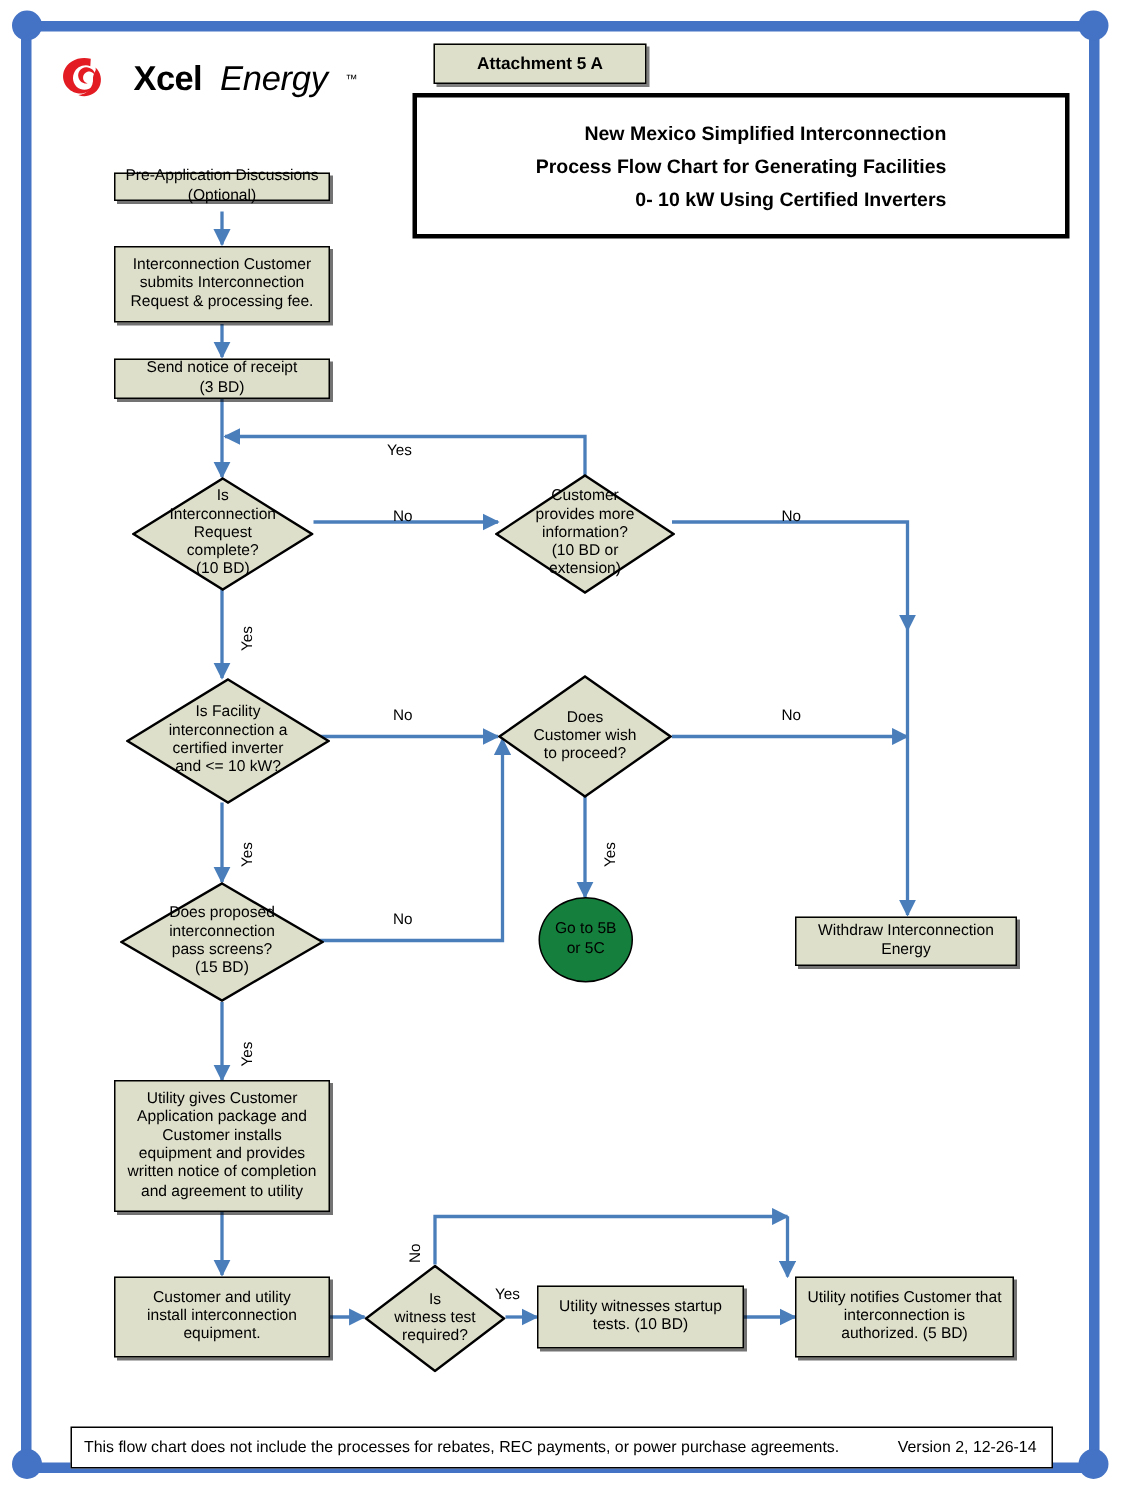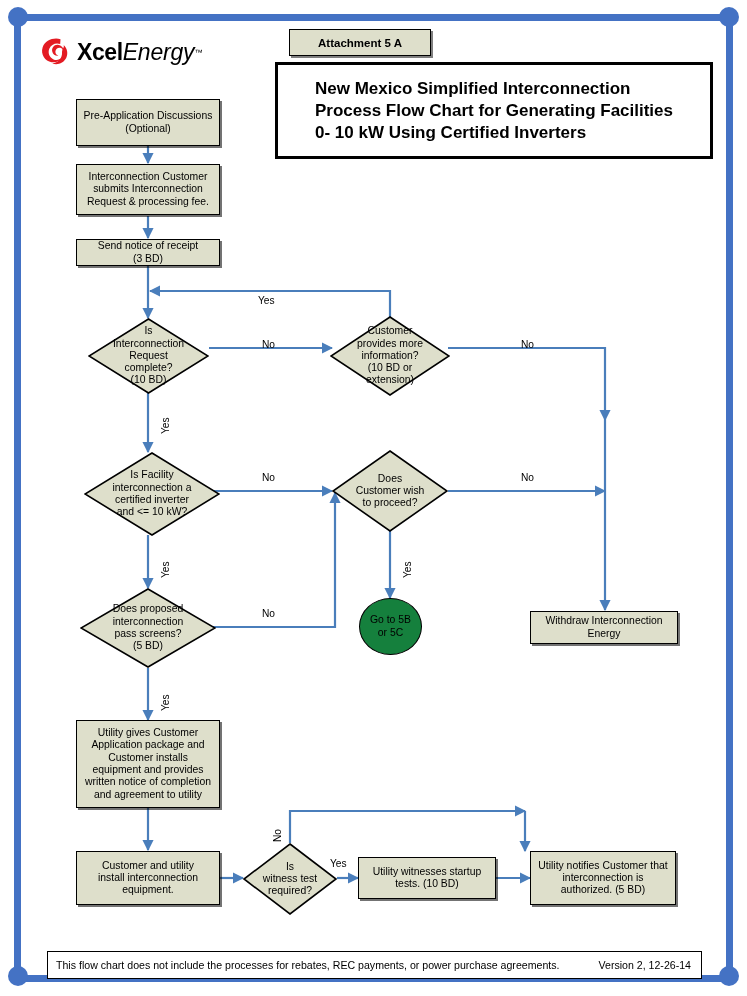--- a/index.html
+++ b/index.html
@@ -25,21 +25,21 @@
   .frame-dot {
     position: absolute; width: 20px; height: 20px;
     background: #4472C4; border-radius: 50%;
   }
   .dot-tl { left: 8px;   top: 7px; }
   .dot-tr { left: 719px; top: 7px; }
   .dot-bl { left: 8px;   top: 966px; }
   .dot-br { left: 719px; top: 966px; }
 
   
-  #logo { position: absolute; left: 40px; top: 36px; display: flex; align-items: center; }
+  #logo { position: absolute; left: 40px; top: 36px; display: flex; align-items: center; gap: 12px; }
   .logo-mark { width: 30px; height: 32px; margin-right: 7px; }
   .logo-xcel {
     font-size: 23px; font-weight: bold; color: #000;
     letter-spacing: -0.4px; font-family: "Liberation Sans", sans-serif;
   }
   .logo-energy {
     font-size: 23px; font-style: italic; color: #000;
     letter-spacing: -0.2px; font-family: "Liberation Sans", sans-serif;
   }
   .logo-tm { font-size: 8px; color: #000; vertical-align: super; }
@@ -82,22 +82,22 @@
     box-shadow: 2px 2px 0 rgba(0,0,0,0.5);
     display: flex; align-items: center; justify-content: center;
     font-size: 11.5px; font-weight: bold; color: #000;
   }
   #title-box {
     position: absolute; left: 275px; top: 62px; width: 438px; height: 97px;
     background: #ffffff; border: 3px solid #000;
     display: flex; align-items: center; justify-content: center;
   }
   #title-text {
-    font-size: 17px; font-weight: bold; line-height: 22px;
-    text-align: left; color: #000; white-space: pre-line;
+    font-size: 13px; font-weight: bold; line-height: 22px;
+    text-align: right; color: #000; white-space: pre-line;
   }
 
   
   #footer-box {
     position: absolute; left: 47px; top: 951px; width: 655px; height: 28px;
     background: #ffffff; border: 1.2px solid #000;
     display: flex; align-items: center;
     font-size: 10.6px; color: #000;
   }
   #footer-note { padding-left: 8px; flex: 1; }
@@ -204,21 +204,21 @@
   <div class="edge-label" style="left:521px; top:339px;">No</div>
   <div class="edge-label" style="left:262px; top:472px;">No</div>
   <div class="edge-label vert" style="left:160px; top:578px;">Yes</div>
   <div class="edge-label" style="left:521px; top:472px;">No</div>
   <div class="edge-label vert" style="left:402px; top:578px;">Yes</div>
   <div class="edge-label" style="left:262px; top:608px;">No</div>
   <div class="edge-label vert" style="left:160px; top:711px;">Yes</div>
   <div class="edge-label vert" style="left:272px; top:842px;">No</div>
   <div class="edge-label" style="left:330px; top:858px;">Yes</div>
 
-  <div class="node proc" style="left:76px; top:99px; width:144px; height:47px; white-space:pre-line;">Pre-Application Discussions
+  <div class="node proc" style="left:76px; top:115px; width:144px; height:19px; white-space:pre-line;">Pre-Application Discussions
 (Optional)</div>
 
   <div class="node proc" style="left:76px; top:164px; width:144px; height:51px; white-space:pre-line;">Interconnection Customer
 submits Interconnection
 Request &amp; processing fee.</div>
 
   <div class="node proc" style="left:76px; top:239px; width:144px; height:27px; white-space:pre-line;">Send notice of receipt
 (3 BD)</div>
 
   <div class="diamond-wrap" style="left:88px; top:318px; width:121px; height:76px;">
@@ -262,21 +262,21 @@
 to proceed?</div>
   </div>
 
   <div class="diamond-wrap" style="left:80px; top:588px; width:136px; height:80px;">
     <svg class="diamond-shape" viewBox="0 0 136 80" preserveAspectRatio="none">
       <polygon points="68,1 135,40 68,79 1,40" fill="#DEDFCB" stroke="#000" stroke-width="1.6"></polygon>
     </svg>
     <div class="diamond-label" style="white-space:pre-line;">Does proposed
 interconnection
 pass screens?
-(5 BD)</div>
+(15 BD)</div>
   </div>
 
   <div class="node term-circle" style="left:359px; top:598px; width:63px; height:57px; white-space:pre-line;">Go to 5B
 or 5C</div>
 
   <div class="node proc" style="left:530px; top:611px; width:148px; height:33px; white-space:pre-line;">Withdraw Interconnection
 Energy</div>
 
   <div class="node proc" style="left:76px; top:720px; width:144px; height:88px; white-space:pre-line;">Utility gives Customer
 Application package and

